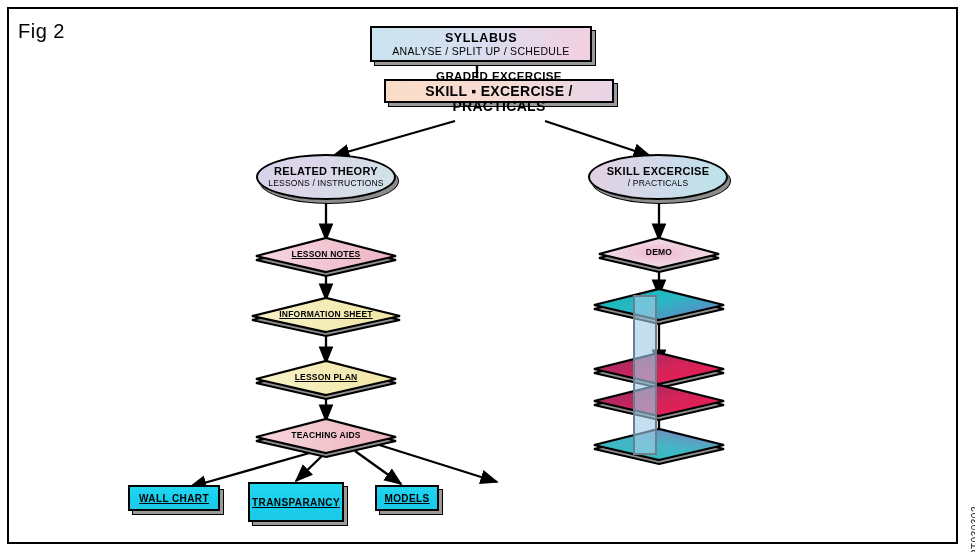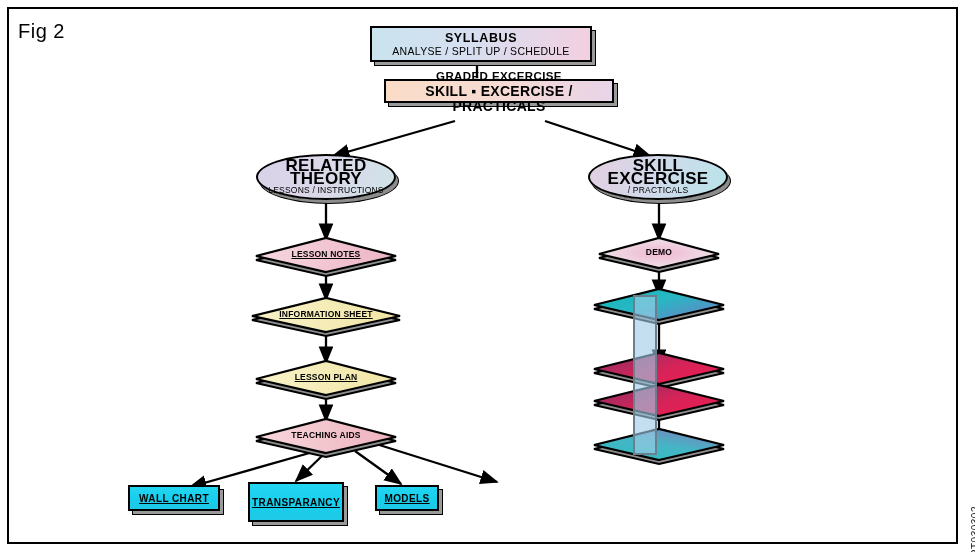--- a/index.html
+++ b/index.html
@@ -106,21 +106,21 @@
     z-index:5;
   }
   #related-theory{
     left:256px;top:154px;width:140px;height:46px;
     background:linear-gradient(105deg,#d7d2e8 0%,#ddd6e9 35%,#cfe3e8 100%);
   }
   #skill-excercise{
     left:588px;top:154px;width:140px;height:46px;
     background:linear-gradient(105deg,#e3cfe0 0%,#d3d9ea 45%,#b9e4ea 100%);
   }
-  .ellipse .l1{font-size:17px;font-weight:bold;letter-spacing:0.3px;line-height:13px;}
+  .ellipse .l1{font-size:11px;font-weight:bold;letter-spacing:0.3px;line-height:13px;}
   .ellipse .l2{font-size:8.5px;letter-spacing:0.2px;line-height:11px;}
 
   
   .diamond-wrap{position:absolute;z-index:5;}
   .diamond-wrap svg{display:block;overflow:visible;}
   .diamond-wrap .dlabel{
     position:absolute;left:0;top:0;width:100%;height:100%;
     display:flex;align-items:center;justify-content:center;
     font-size:8.5px;font-weight:bold;letter-spacing:0.2px;
     color:#000;text-decoration:underline;pointer-events:none;

